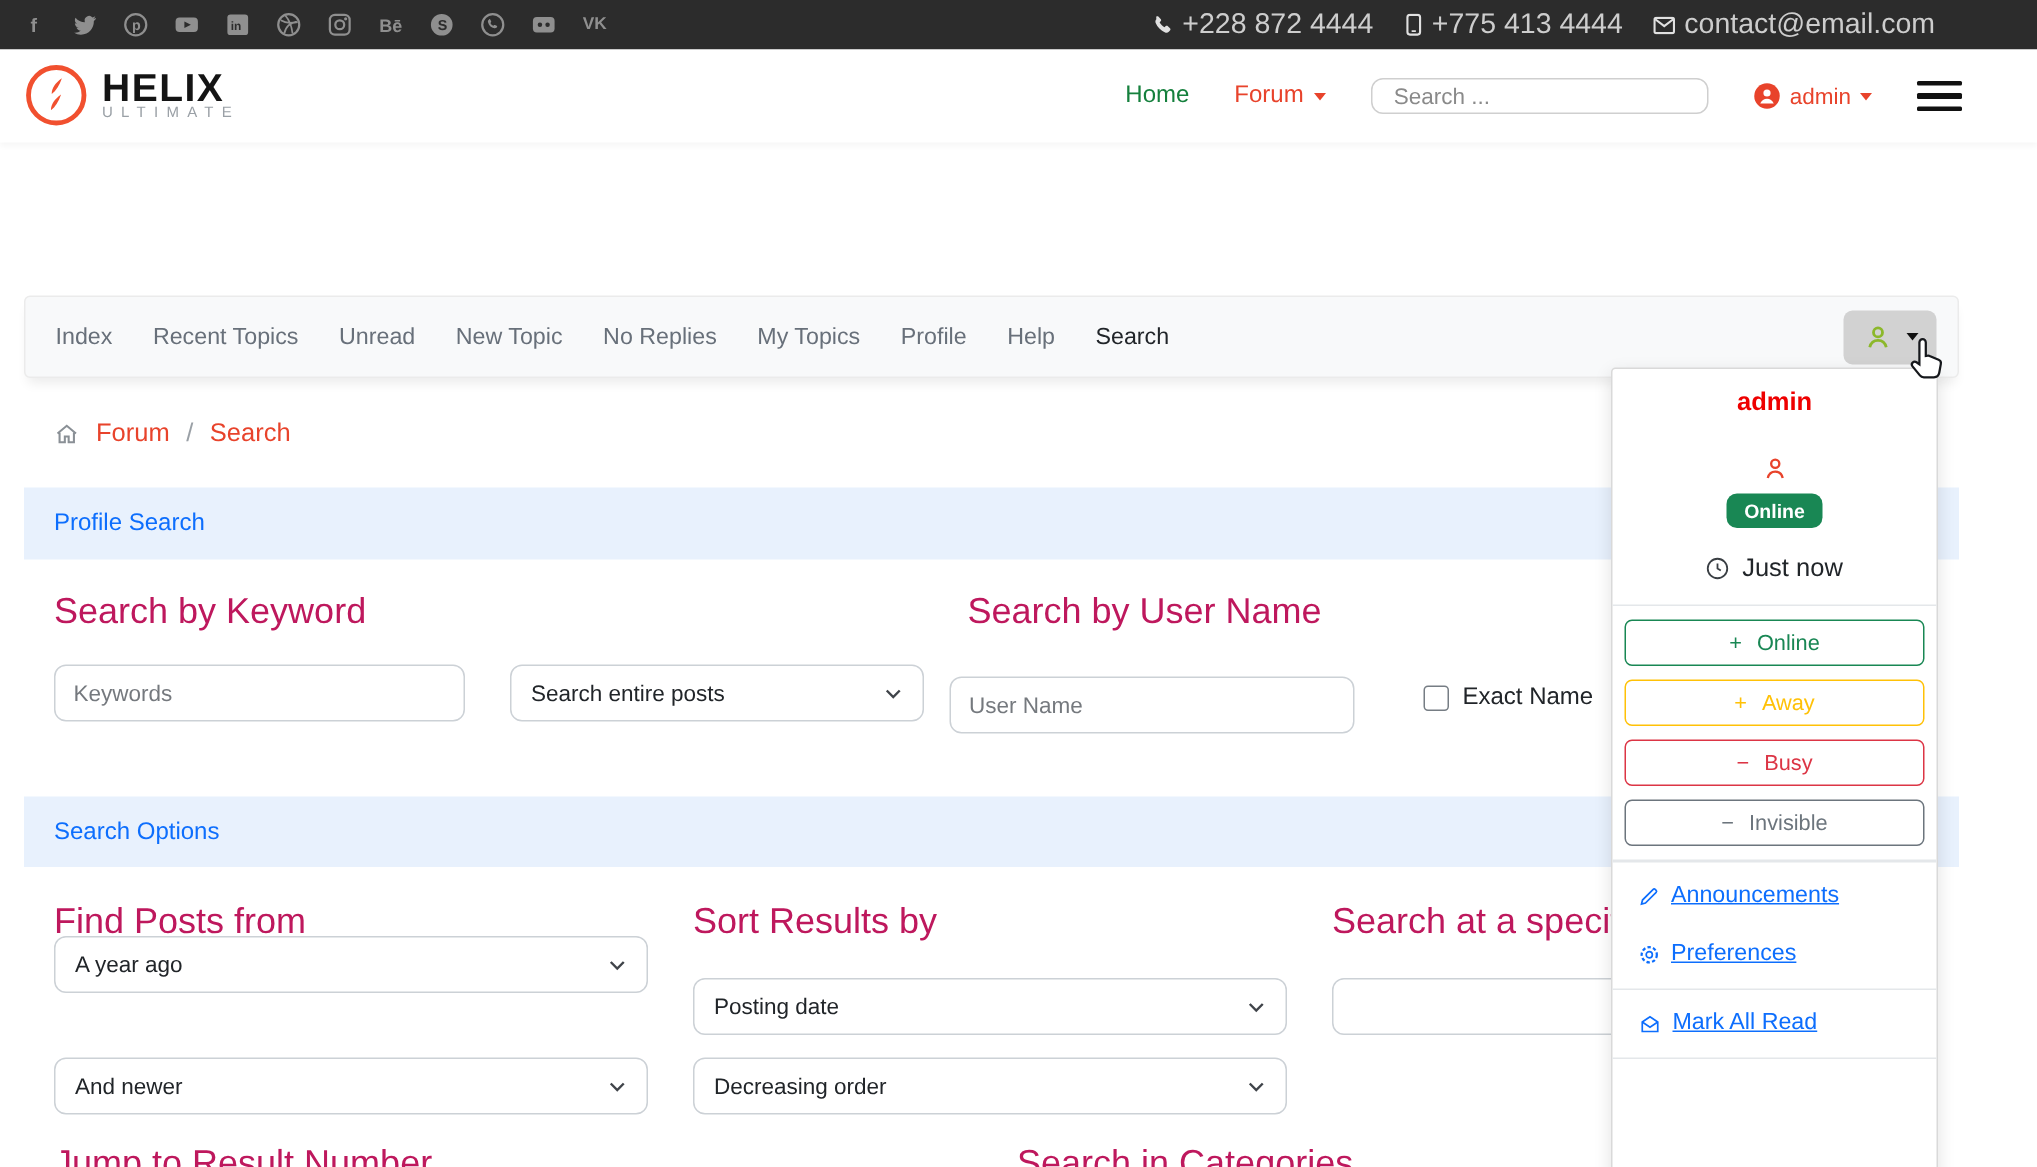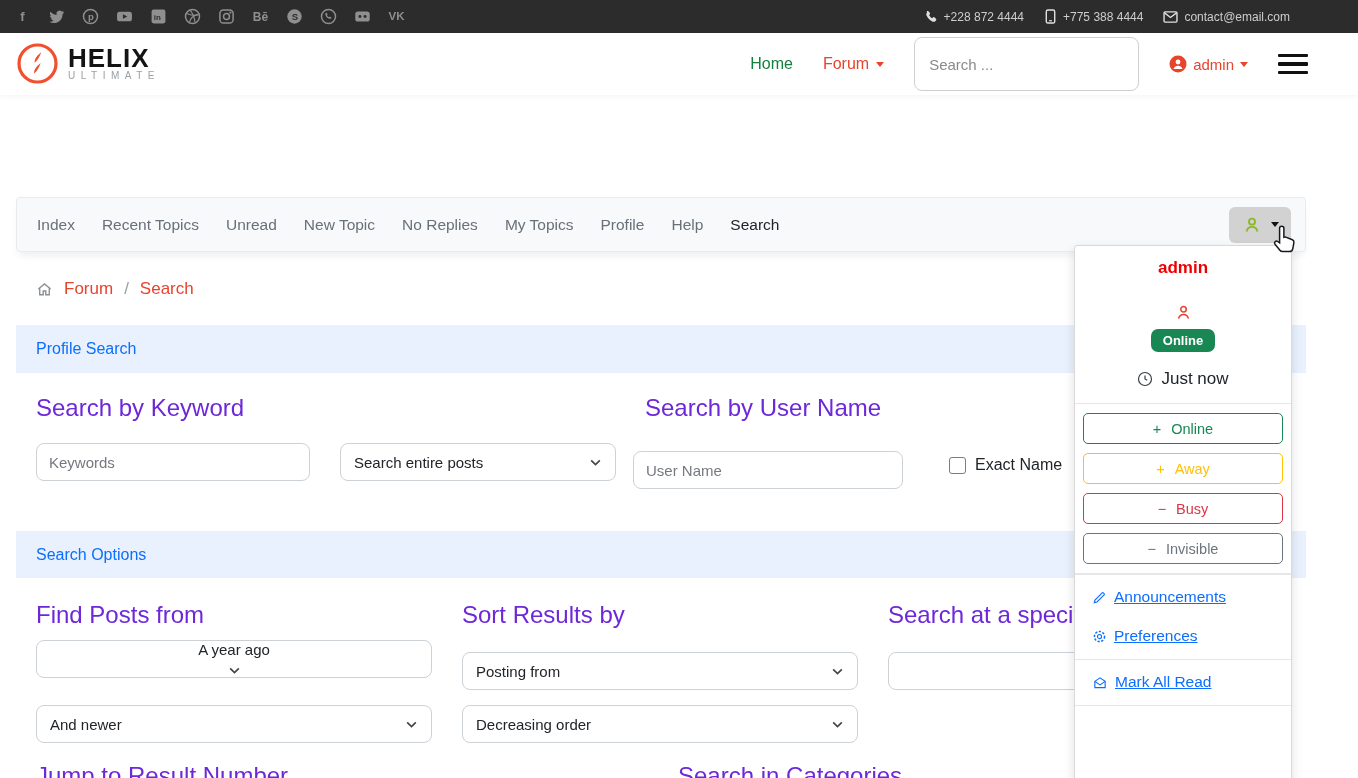--- a/index.html
+++ b/index.html
@@ -6,34 +6,34 @@
   html,body { width:1358px; height:778px; }
   body {
     position: relative; overflow: hidden; background:#fff;
     font-family: "Liberation Sans", sans-serif; color:#212529;
   }
   
   .topbar { position:absolute; top:0; left:0; width:1358px; height:33px; background:#2c2c2c; }
   .social { position:absolute; left:14px; top:0; height:33px; display:flex; align-items:center; gap:17px; }
   .s-link { width:17px; height:17px; display:flex; align-items:center; justify-content:center; text-decoration:none; }
   .txticon { color:#8f8f8f; font-weight:700; font-size:13px; line-height:1; }
-  .contact { position:absolute; right:68px; top:0; height:33px; display:flex; align-items:center; gap:20px; color:#cdcdcd; font-size:12px; }
+  .contact { position:absolute; right:68px; top:0; height:33px; display:flex; align-items:center; gap:20px; color:#cdcdcd; font-size:19px; }
   .contact a { color:#cdcdcd; text-decoration:none; display:flex; align-items:center; gap:6px; }
   
   .header { position:absolute; top:33px; left:0; width:1358px; height:62px; background:#fff; box-shadow:0 2px 4px rgba(0,0,0,.04); }
   .logo { position:absolute; left:16px; top:9px; display:flex; align-items:center; gap:9px; text-decoration:none;justify-content:space-between; }
   .logo-txt { display:flex; flex-direction:column; }
   .logo-title { font-size:26px; font-weight:800; color:#141414; letter-spacing:1px; line-height:24px; }
   .logo-sub { font-size:10px; letter-spacing:5.5px; color:#9aa0a6; line-height:12px; }
   .hnav { position:absolute; right:50px; top:0; height:62px; display:flex; align-items:center; gap:30px; }
   .nav-link { font-size:16px; color:#15803d; text-decoration:none; display:flex; align-items:center; gap:7px; }
   .nav-link.accent { color:#e8432b; }
   .caret { width:0; height:0; border-left:4.5px solid transparent; border-right:4.5px solid transparent; border-top:5px solid #e8432b; }
   .caret.dark { border-top-color:#111; }
-  .hsearch { width:225px; height:54px; border:1px solid #cfcfcf; border-radius:8px; padding:0 14px; font-size:15px; color:#333; font-family:inherit; outline:none; }
+  .hsearch { width:225px; height:24px; border:1px solid #cfcfcf; border-radius:8px; padding:0 14px; font-size:15px; color:#333; font-family:inherit; outline:none; }
   .hsearch::placeholder { color:#8a8a8a; }
   .useritem { display:flex; align-items:center; gap:6px; font-size:15px; color:#e8432b; text-decoration:none; }
   .burger { display:flex; flex-direction:column; gap:5px; cursor:pointer; }
   .burger span { display:block; width:30px; height:3.5px; background:#111; border-radius:1px; }
   
   .menubar { position:absolute; left:16px; top:197px; width:1290px; height:55px; background:#f8f9fa;
     border:1px solid #ebebeb; border-radius:4px; display:flex; align-items:center; padding:0 14px 0 20px;
     box-shadow:0 6px 8px -3px rgba(0,0,0,.08); }
   .m-items { display:flex; gap:27px; }
   .m-item { font-size:15.5px; color:#68707a; text-decoration:none; }
@@ -43,21 +43,21 @@
   
   .breadcrumb { position:absolute; left:36px; top:279px; display:flex; align-items:center; gap:11px; font-size:17px; }
   .breadcrumb a { color:#e8432b; text-decoration:none; }
   .bc-sep { color:#9aa0a6; }
   
   .secbar { position:absolute; left:16px; width:1290px; background:#e8f1fd; display:flex; align-items:center; padding-left:20px; }
   .secbar span { color:#0d6efd; font-size:16px; }
   .bar-adv { top:325px; height:48px; }
   .bar-opt { top:531px; height:47px; }
   
-  .h3 { position:absolute; font-size:24px; font-weight:400; color:#6d28d9; white-space:nowrap; }
+  .h3 { position:absolute; font-size:24px; font-weight:400; color:#be185d; white-space:nowrap; }
   
   .inp { position:absolute; height:38px; border:1px solid #ccd1d6; border-radius:8px; padding:0 12px;
     font-size:15px; color:#212529; font-family:inherit; background:#fff; outline:none; }
   .inp::placeholder { color:#75797e; }
   .sel { position:absolute; height:38px; border:1px solid #ccd1d6; border-radius:8px; background:#fff;
     display:flex; align-items:center; justify-content:space-between; padding:0 13px; font-size:15px; color:#212529; cursor:pointer; }
   .chk-wrap { position:absolute; display:flex; align-items:center; gap:9px; font-size:16px; color:#212529; }
   .chk { width:17px; height:17px; appearance:none; border:1px solid #767d84; border-radius:3px; background:#fff; cursor:pointer; }
   
   .panel { position:absolute; left:1074px; top:245px; width:218px; height:545px; background:#fff;
@@ -156,21 +156,21 @@
       <svg width="14" height="14" viewBox="0 0 16 16">
           <path fill="#e0e0e0" d="M3.2 1.4c.5-.5 1.3-.5 1.8 0l1.6 1.6c.5.5.5 1.3 0 1.8l-.8.8c.8 1.6 2.1 2.9 3.7 3.7l.8-.8c.5-.5 1.3-.5 1.8 0l1.6 1.6c.5.5.5 1.3 0 1.8l-.9.9c-.7.7-1.8.9-2.8.5C6.7 11.9 4.1 9.3 2.8 6.1c-.4-1-.2-2.1.5-2.8z"></path>
         </svg>
       <span>+228 872 4444</span>
     </a>
     <a>
       <svg width="13" height="15" viewBox="0 0 12 16">
           <rect x="1.5" y="1" width="9" height="14" rx="1.8" fill="none" stroke="#e0e0e0" stroke-width="1.5"></rect>
           <line x1="4.5" y1="12.5" x2="7.5" y2="12.5" stroke="#e0e0e0" stroke-width="1.3"></line>
         </svg>
-      <span>+775 388 4444</span>
+      <span>+775 413 4444</span>
     </a>
     <a>
       <svg width="15" height="12" viewBox="0 0 16 13">
           <rect x="1" y="1" width="14" height="11" rx="1.2" fill="none" stroke="#e0e0e0" stroke-width="1.5"></rect>
           <path d="M1.5 2l6.5 5 6.5-5" fill="none" stroke="#e0e0e0" stroke-width="1.5"></path>
         </svg>
       <span>contact@email.com</span>
     </a>
   </div>
 </div>
@@ -263,34 +263,34 @@
 <input class="inp" style="left: 633px; top: 451px; width: 270px;" type="text" placeholder="User Name">
 <div class="chk-wrap" style="left:949px;top:456px;">
   <input class="chk" type="checkbox" style="">
   <span>Exact Name</span>
 </div>
 
 <div class="h3" style="left:36px;top:601px;">Find Posts from</div>
 <div class="h3" style="left:462px;top:601px;">Sort Results by</div>
 <div class="h3" style="left:888px;top:601px;">Search at a specific date</div>
 
-<div class="sel" style="left:36px;top:640px;width:396px;flex-direction:column;">
+<div class="sel" style="left:36px;top:624px;width:396px;">
   <span>A year ago</span>
   <svg width="13" height="13" viewBox="0 0 12 12">
       <polyline points="2,4 6,8 10,4" fill="none" stroke="#40444a" stroke-width="1.5"></polyline>
     </svg>
 </div>
 <div class="sel" style="left:36px;top:705px;width:396px;">
   <span>And newer</span>
   <svg width="13" height="13" viewBox="0 0 12 12">
       <polyline points="2,4 6,8 10,4" fill="none" stroke="#40444a" stroke-width="1.5"></polyline>
     </svg>
 </div>
 <div class="sel" style="left:462px;top:652px;width:396px;">
-  <span>Posting from</span>
+  <span>Posting date</span>
   <svg width="13" height="13" viewBox="0 0 12 12">
       <polyline points="2,4 6,8 10,4" fill="none" stroke="#40444a" stroke-width="1.5"></polyline>
     </svg>
 </div>
 <div class="sel" style="left:462px;top:705px;width:396px;">
   <span>Decreasing order</span>
   <svg width="13" height="13" viewBox="0 0 12 12">
       <polyline points="2,4 6,8 10,4" fill="none" stroke="#40444a" stroke-width="1.5"></polyline>
     </svg>
 </div>

